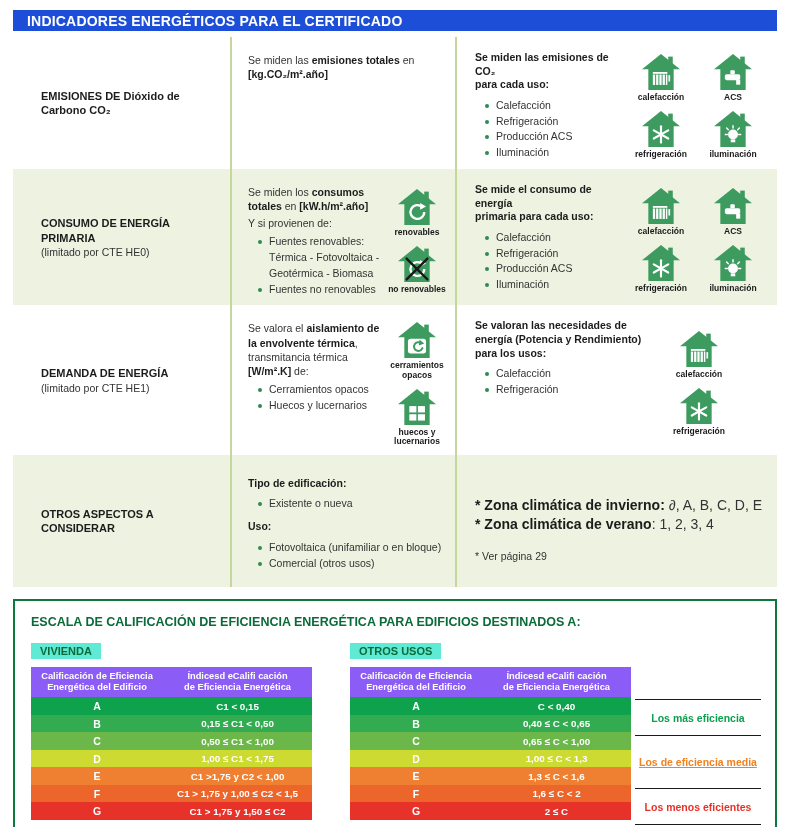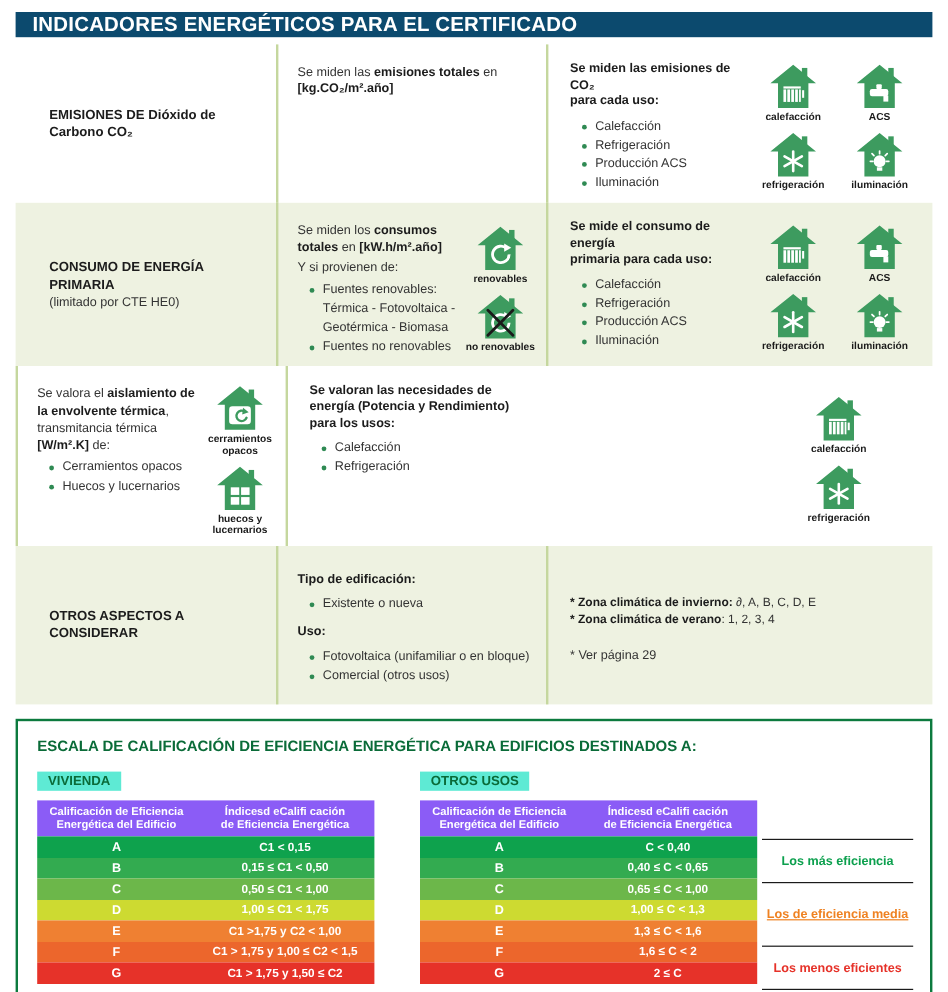--- a/index.html
+++ b/index.html
@@ -1,21 +1,21 @@
 <!DOCTYPE html>
 <html><head>
 <meta charset="utf-8">
 <style>
   html,body{margin:0;padding:0;background:#fff;}
   body{width:790px;height:827px;overflow:hidden;font-family:"Liberation Sans","DejaVu Sans",sans-serif;color:#333;}
   .pre{white-space:pre-line;}
   .page{padding:10px 13px 0 13px;}
 
   
-  .topbar{background:#0c4a6e;color:#fff;font-weight:bold;font-size:17px;height:21px;display:flex;align-items:center;padding-left:14px;letter-spacing:.2px;}
+  .topbar{background:#1d4ed8;color:#fff;font-weight:bold;font-size:14px;height:21px;display:flex;align-items:center;padding-left:14px;letter-spacing:.2px;}
 
   
   .itable{margin-top:6px;}
   .irow{display:flex;}
   .irow:nth-child(even){background:#eef2e1;}
   .irow0{min-height:116px;}
   .irow1{min-height:135px;}
   .irow2{min-height:130px;}
   .irow3{min-height:128px;}
   .c1{width:217px;box-sizing:border-box;display:flex;flex-direction:column;justify-content:center;padding:8px 12px 8px 28px;}
@@ -29,21 +29,21 @@
   .blist{list-style:none;margin:4px 0 0 0;padding:0 0 0 10px;}
   .blist li{display:flex;font-size:10.5px;line-height:1.5;}
   .dot{width:4px;height:4px;border-radius:50%;background:#2f8a53;margin:6px 7px 0 0;flex:none;}
   .flexrow{display:flex;align-items:center;}
   .flexrow .txt{flex:1;align-self:flex-start;}
   .icon{display:flex;flex-direction:column;align-items:center;width:60px;}
   .ilab{margin-top:2px;font-size:8.5px;font-weight:bold;color:#1a1a1a;text-align:center;line-height:1.1;white-space:pre-line;}
   .igrid{display:grid;grid-template-columns:repeat(2,62px);gap:8px 10px;margin-left:auto;}
   .icolumn{display:flex;flex-direction:column;justify-content:space-around;gap:8px;margin-left:auto;}
   .sec{margin:0 0 8px 0;}
-  .note{margin:0 0 3px 0;font-size:10px;}
+  .note{margin:0 0 3px 0;font-size:14px;}
   .note b{color:#1c1c1c;}
   .footnote{margin:18px 0 0 0;font-size:10.5px;}
   .r3right{padding-top:42px;}
 
   
   .scalebox{margin:12px 0 0 0;border:2px solid #0c7a3e;padding:12px 14px 10px 16px;box-sizing:border-box;}
   .scaletitle{margin:2px 0 12px 0;font-weight:bold;font-size:12.5px;color:#0a6b38;}
   .scalecols{display:flex;align-items:flex-start;}
   .tcol{width:281px;flex:none;}
   .tcol + .tcol{margin-left:10px;padding-left:28px;}
@@ -299,20 +299,24 @@
                   <line x1="28.2" y1="27" x2="30.5" y2="27"></line>
                 </g>
               </svg>
               <span class="ilab">iluminación</span>
             </div>
         </div>
       </div>
     </div>
 
     <div class="irow irow2">
+      <div class="c1">
+        <p class="rowlabel">DEMANDA DE ENERGÍA</p>
+        <p class="sublabel">(limitado por CTE HE1)</p>
+      </div>
       <div class="c2 flexrow">
         <div class="txt">
           <p class="t pre"><span>Se valora el </span><b>aislamiento de
 la envolvente térmica</b><span>,
 transmitancia térmica
 </span><b>[W/m².K]</b><span> de:</span></p>
           <ul class="blist">
             <li>
                 <span class="dot"></span>
                 <span>Cerramientos opacos</span>

